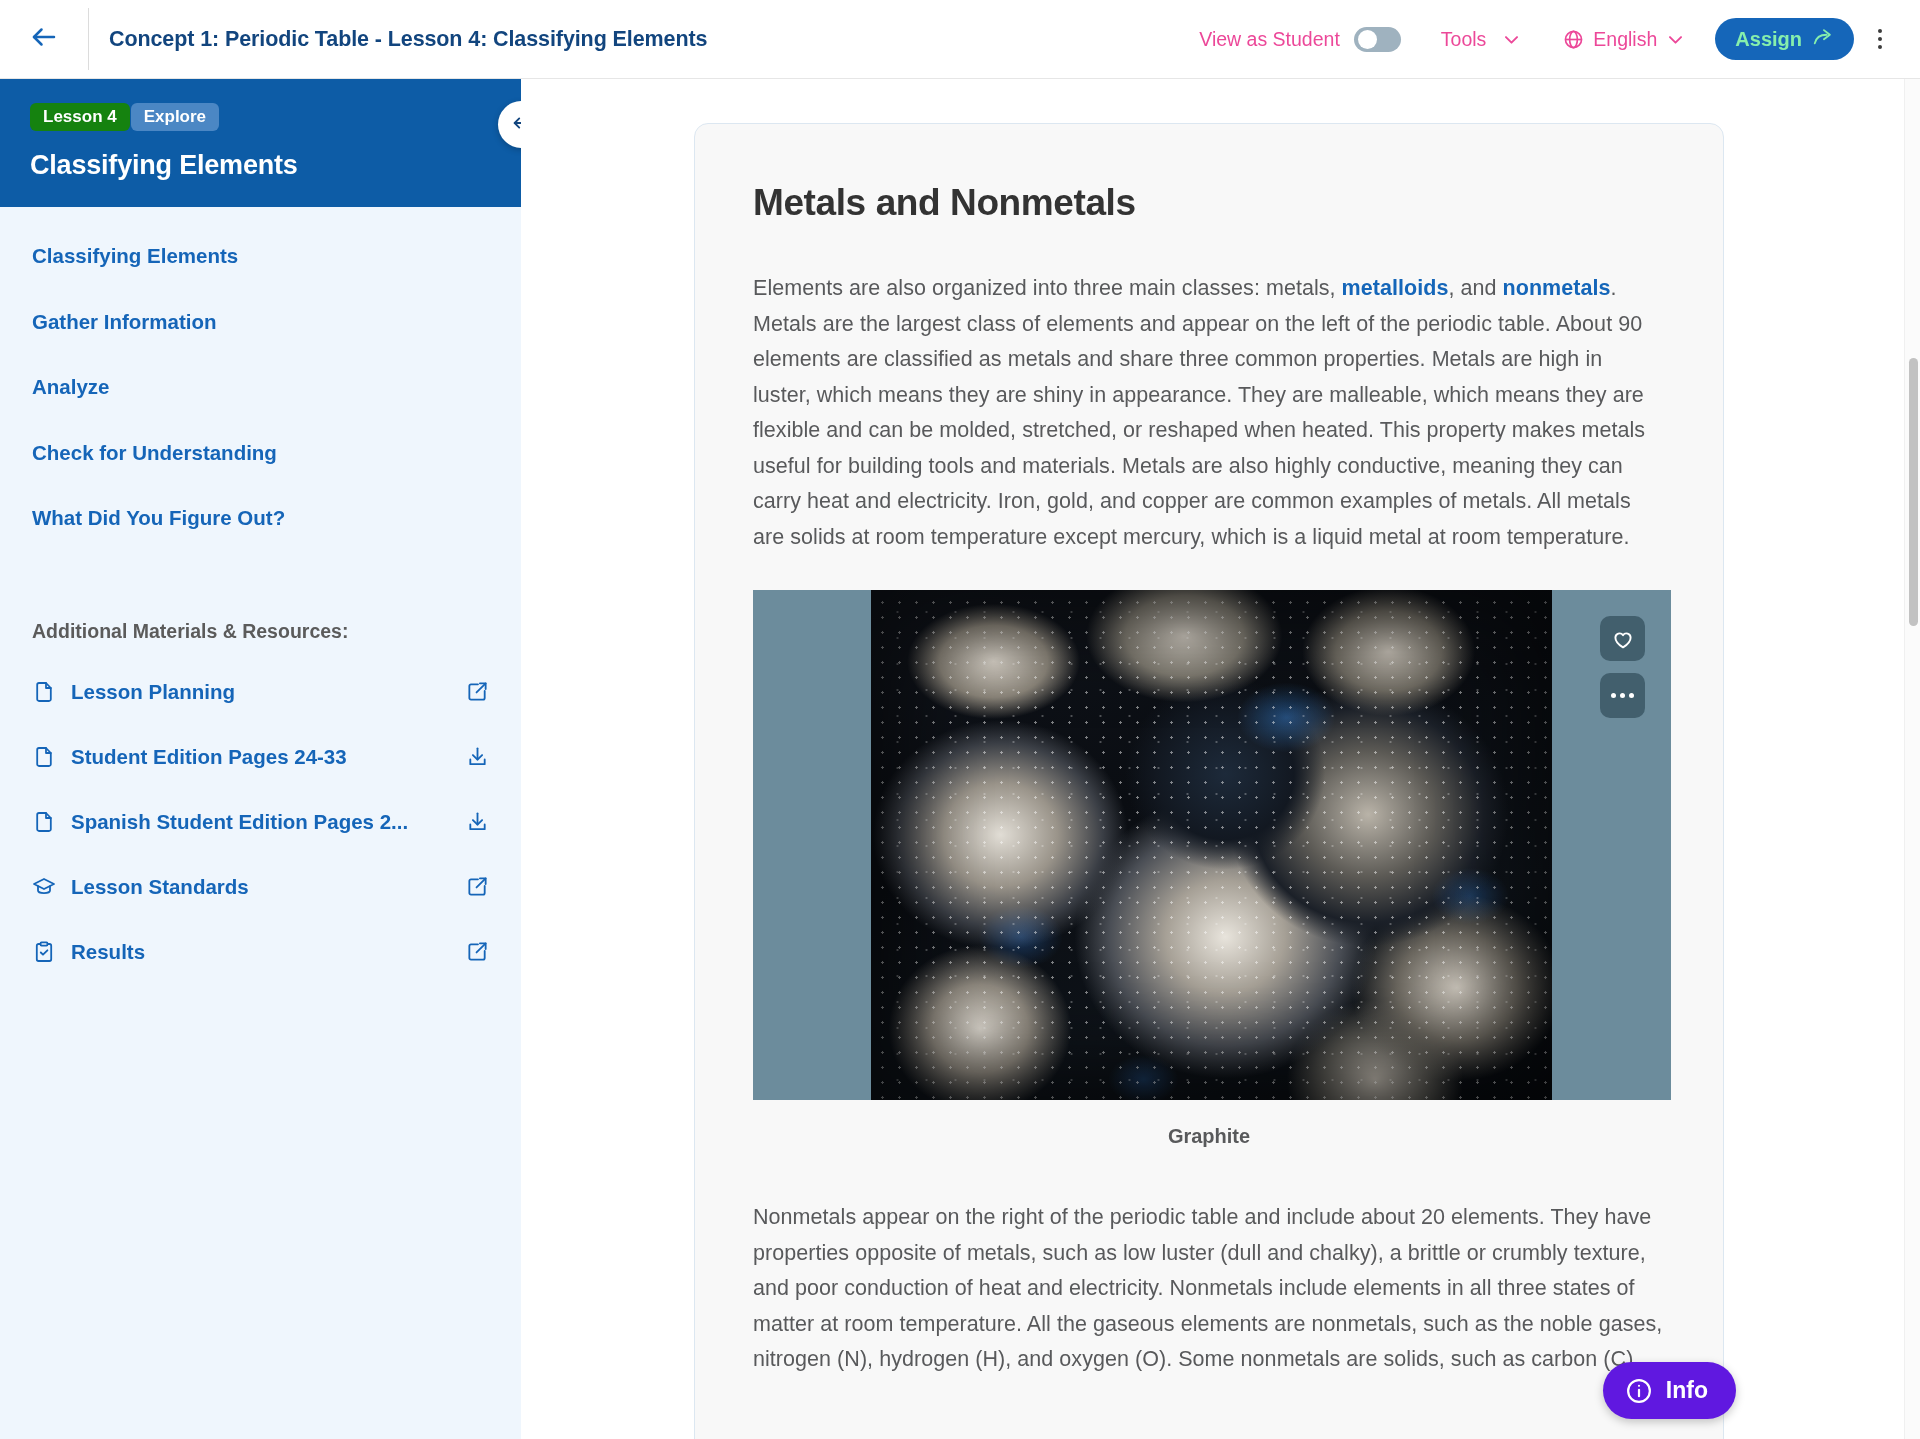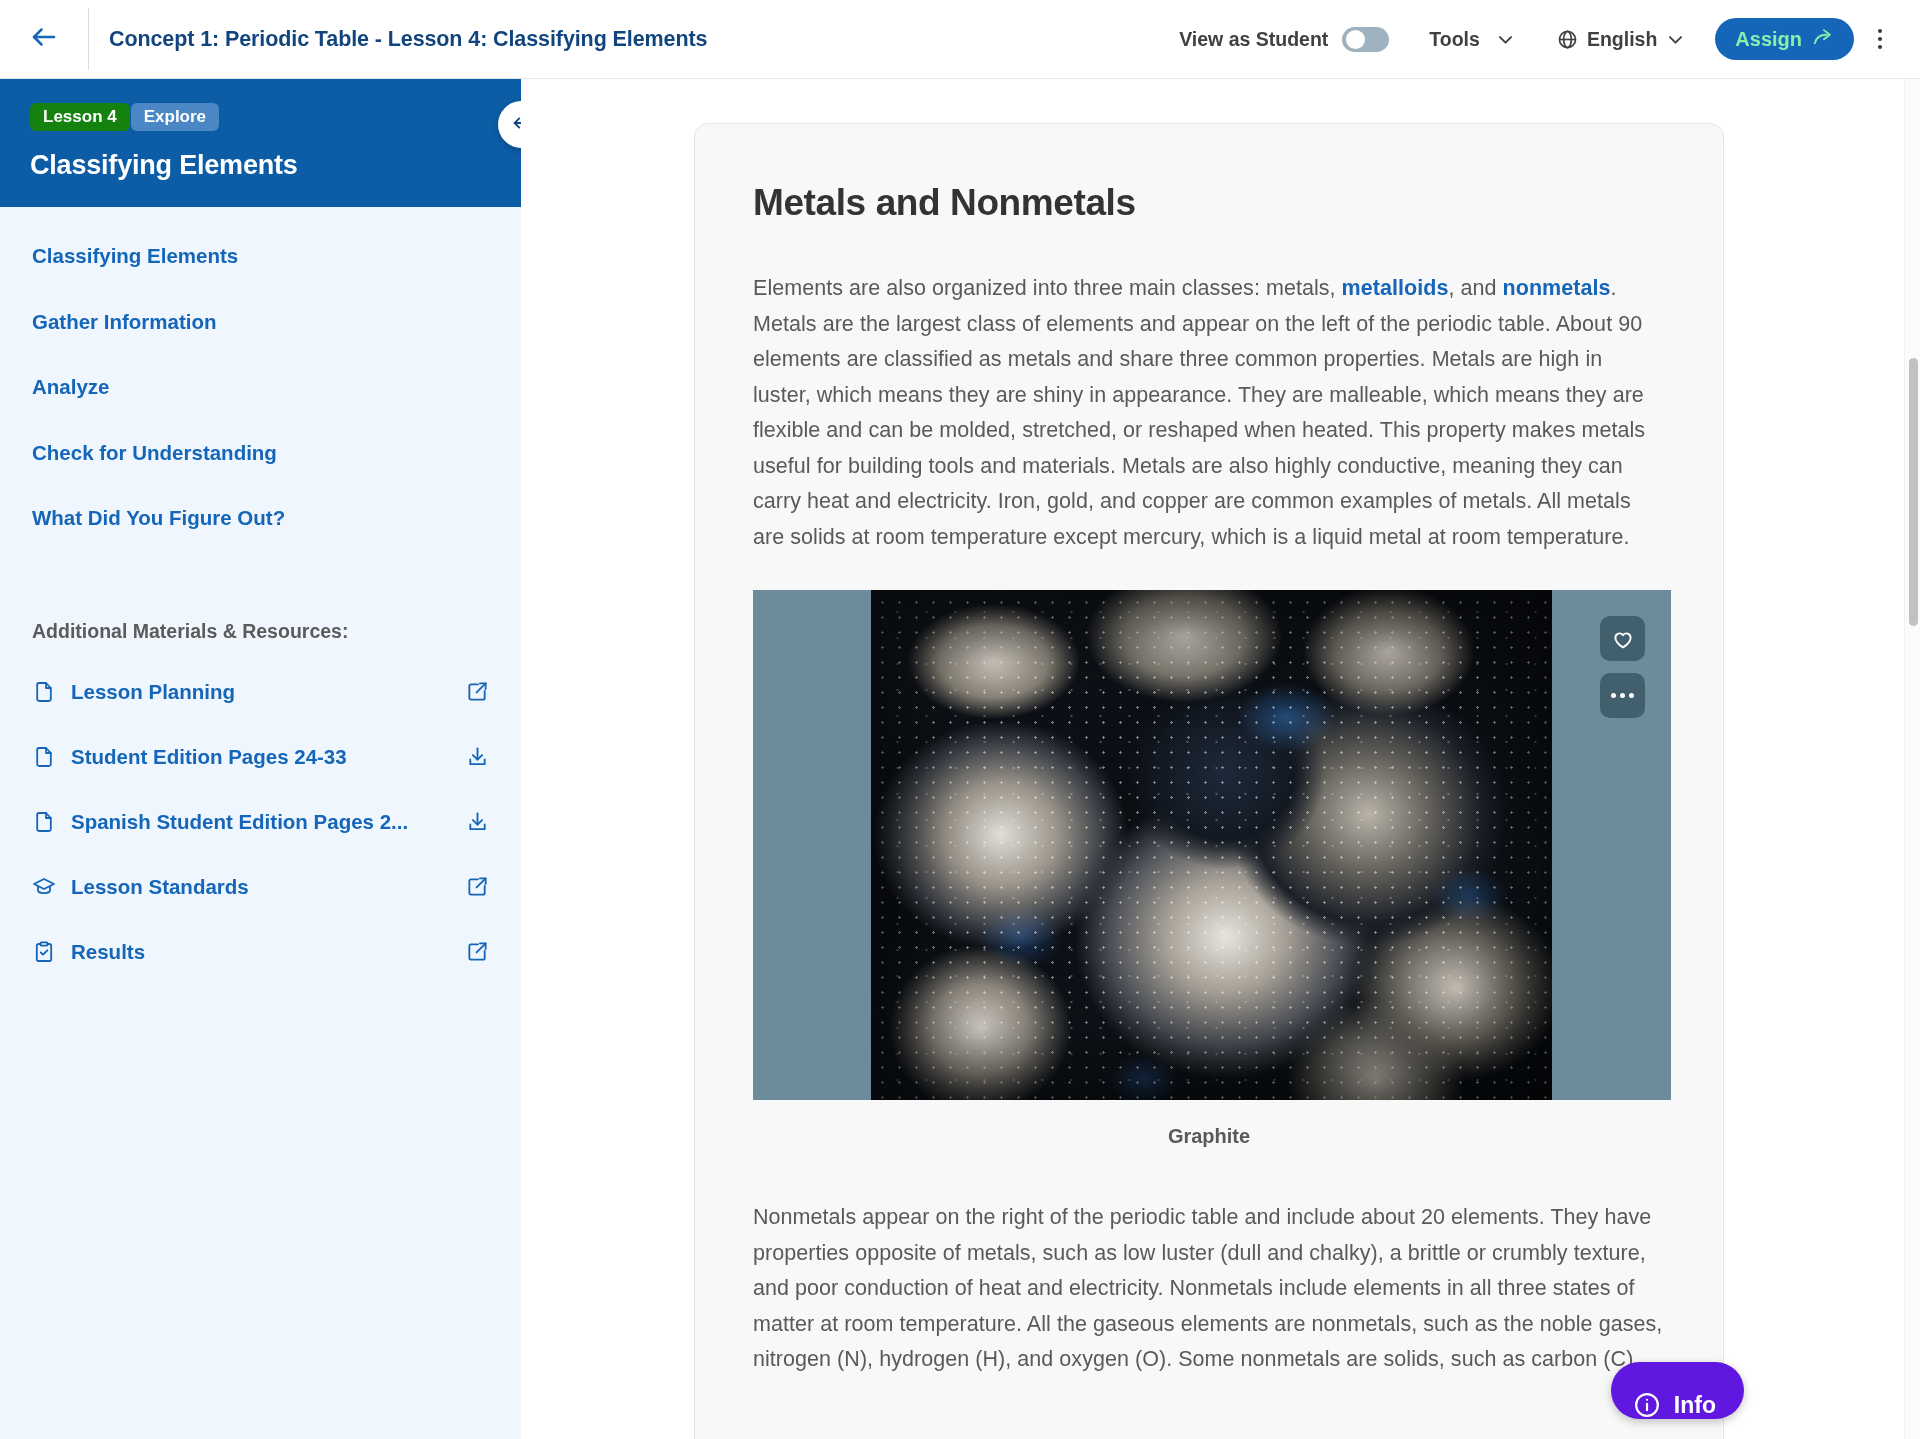--- a/index.html
+++ b/index.html
@@ -42,23 +42,23 @@
   #topbar-right {
     margin-left: auto;
     display: flex;
     align-items: center;
     gap: 0px;
     padding-right: 18px;
     height: 78px;
   }
   .tb-item {
     display: flex; align-items: center;
-    color: #404040;
+    color: #ec4899;
     font-size: 19.5px;
-    font-weight: bold;
+    font-weight: normal;
     cursor: pointer;
     white-space: nowrap;
   }
   #view-as-student { gap: 14px; margin-right: 40px; }
   .toggle-track {
     width: 47px; height: 25px;
     border-radius: 14px;
     background: #9fb2bf;
     position: relative;
     cursor: pointer;
@@ -304,27 +304,27 @@
     margin-top: 25px;
     font-size: 20px;
     font-weight: bold;
     color: #58595b;
   }
   #para2 { margin-top: 52px; }
 
   
   #info-pill {
     position: absolute;
-    right: 176px; bottom: 20px;
+    right: 184px; bottom: 20px;
     background: #6018e0;
     color: #ffffff;
     border-radius: 30px;
     height: 57px;
     padding: 0 28px 0 22px;
-    display: flex; align-items: flex-end; gap: 13px;
+    display: flex; align-items: center; gap: 13px;
     font-size: 23px;
     font-weight: bold;
     cursor: pointer;
     box-shadow: 0 3px 10px rgba(0,0,0,0.22);
     z-index: 40;
   }
   #info-pill svg { width: 28px; height: 28px; display:block; }
 
   
   #main-scrollbar {

